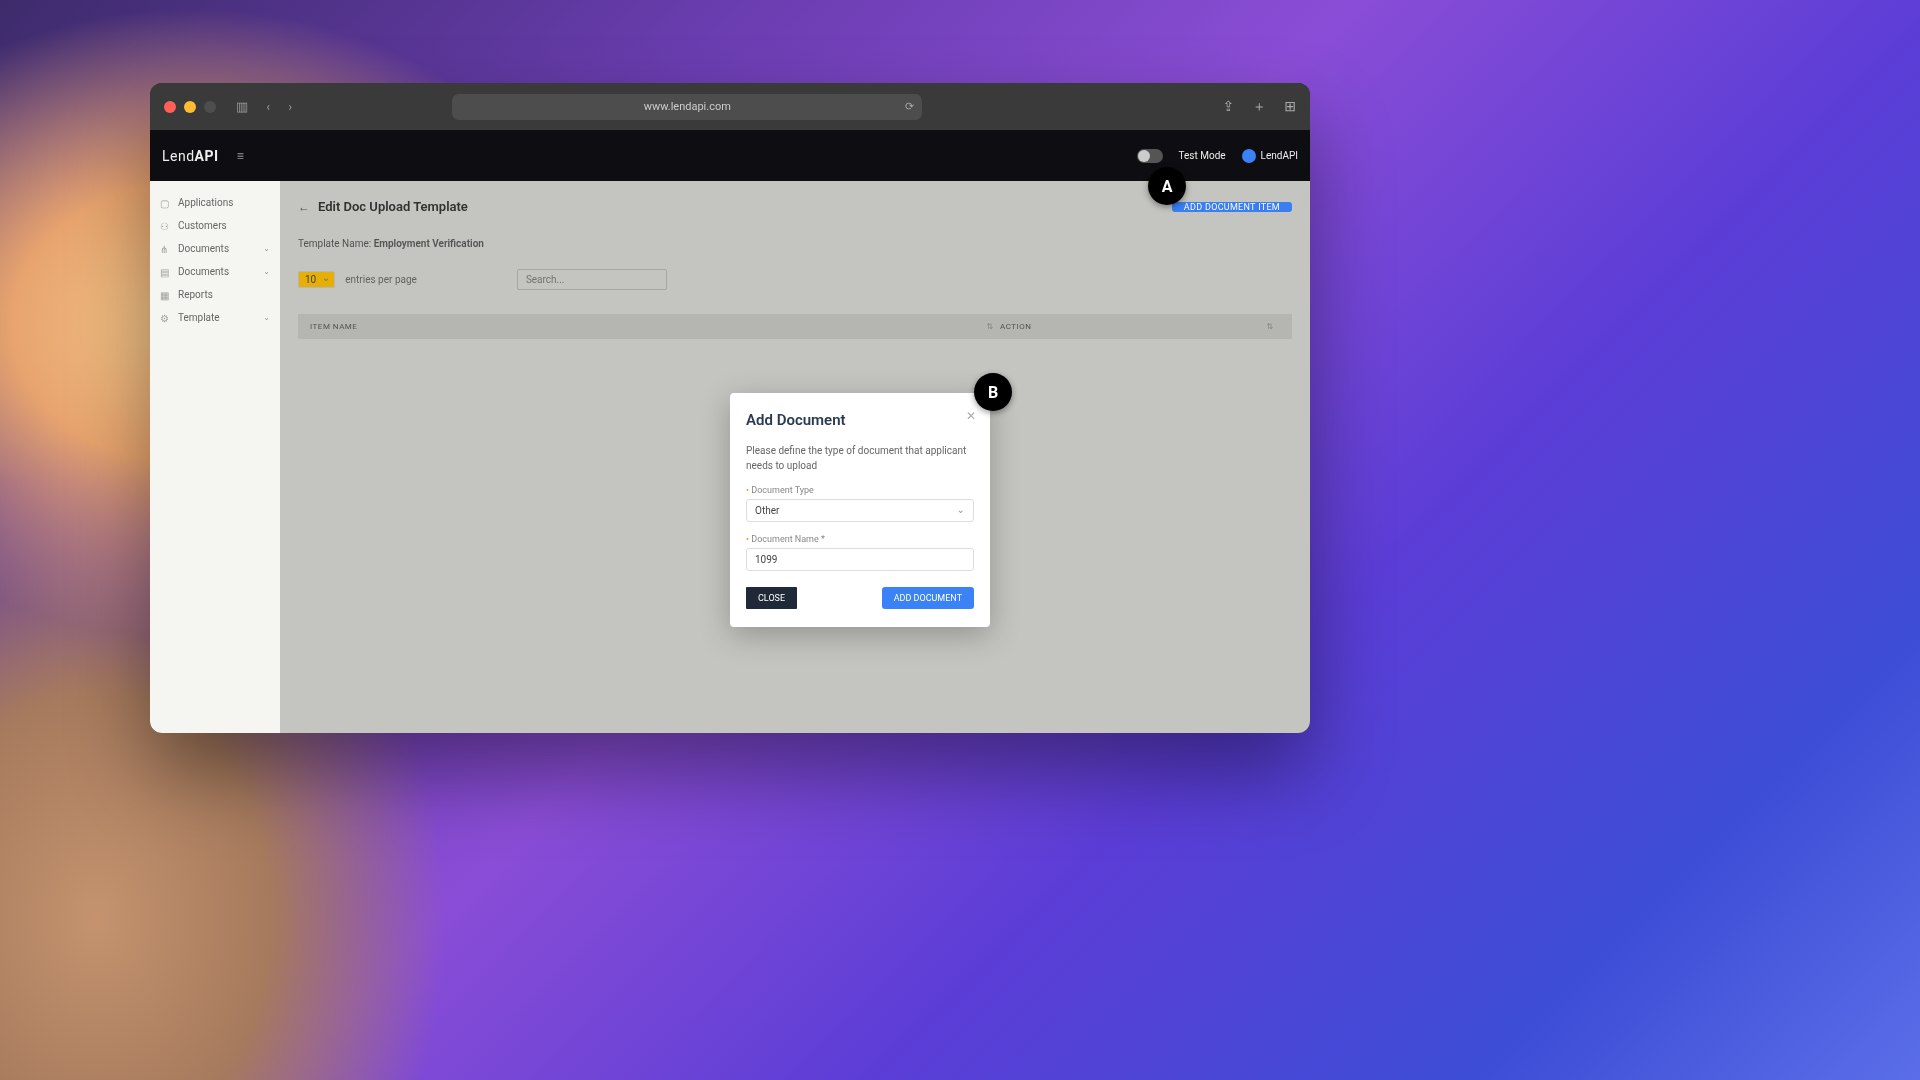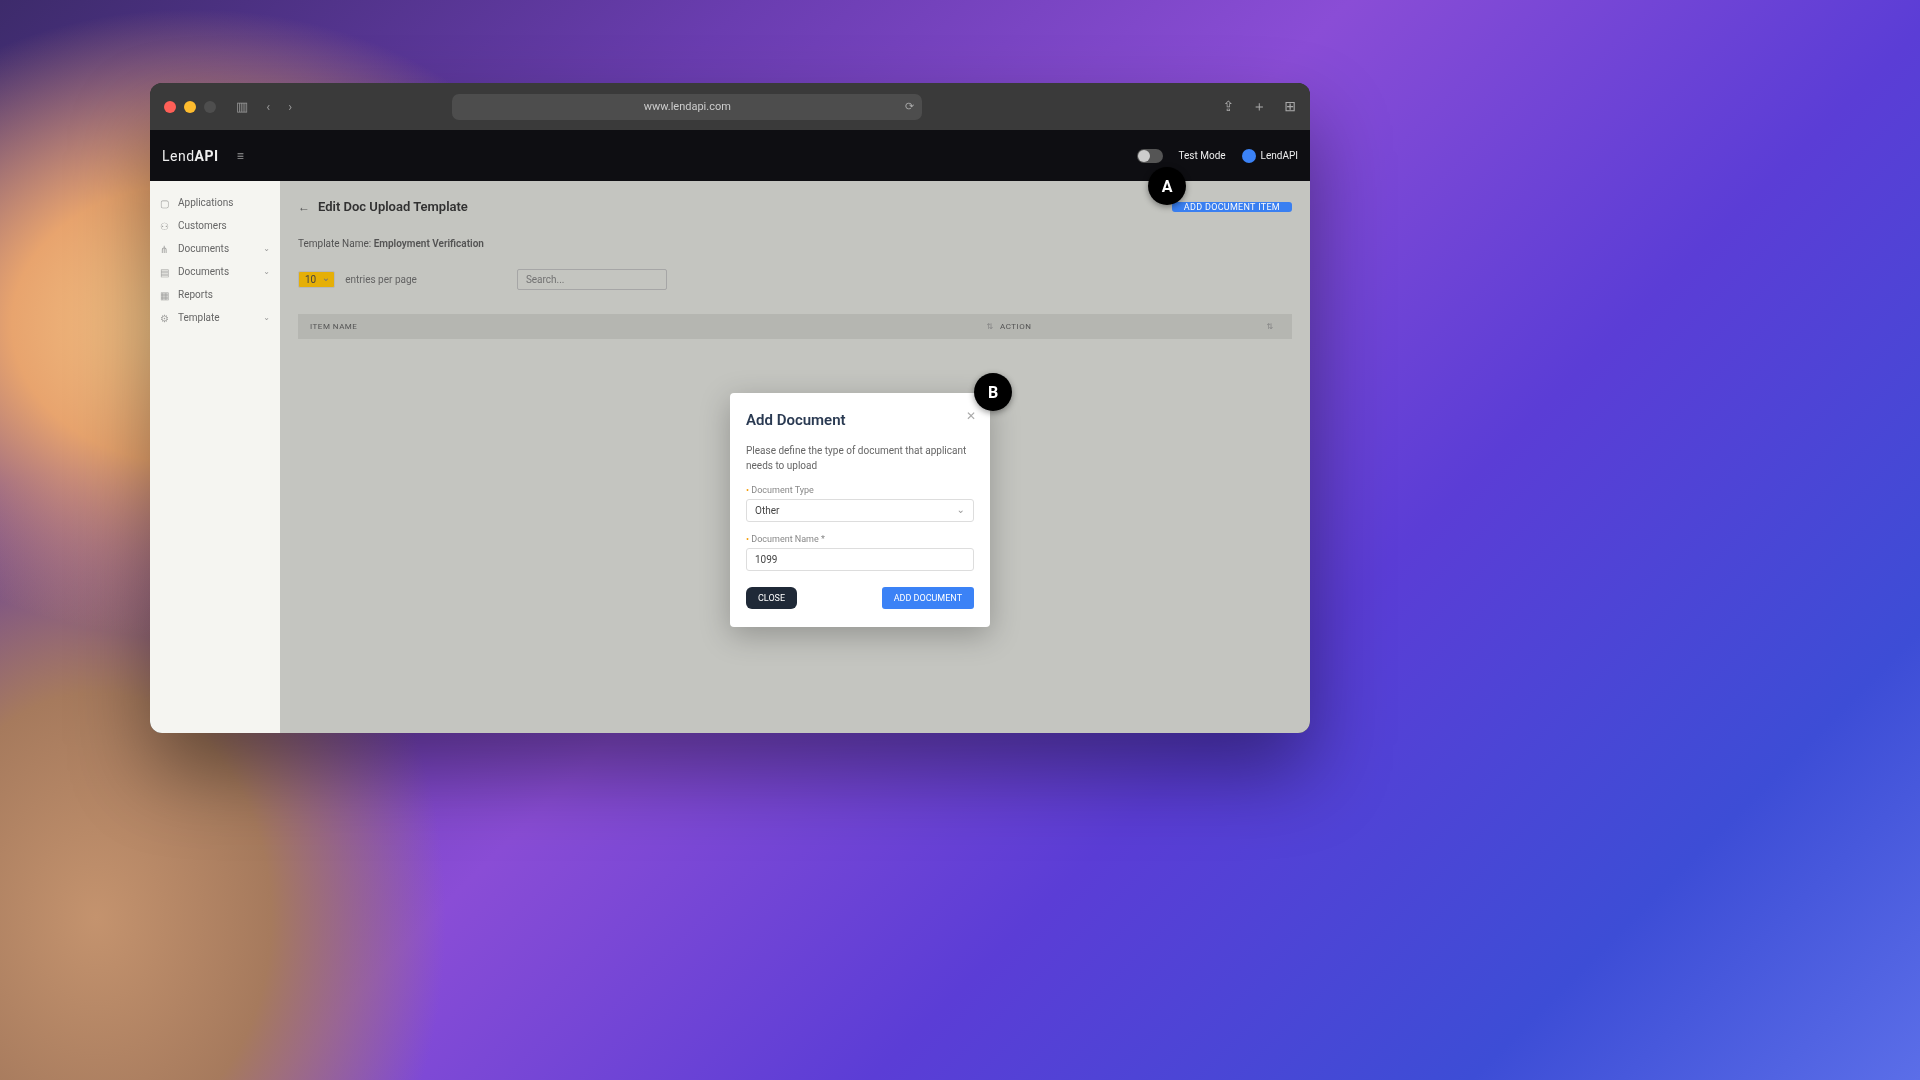--- a/index.html
+++ b/index.html
@@ -117,21 +117,21 @@
   position:relative;
 }
 .form-field.sel::after{content:"⌄";position:absolute;right:8px;top:4px;color:#999;}
 .form-input{
   margin-top:4px;width:100%;
   border:1px solid #ddd;border-radius:3px;
   padding:5px 8px;font-size:10px;color:#444;
 }
 .form-input.focused{border-color:#3b82f6;outline:none;}
 .modal-actions{margin-top:16px;display:flex;justify-content:space-between;align-items:center;}
-.btn-close{background:#1f2937;color:#fff;border:none;padding:6px 12px;font-size:9px;border-radius:6px;}
+.btn-close{background:#1f2937;color:#fff;border:none;padding:6px 12px;font-size:9px;border-radius:1px;}
 .btn-primary{background:#3b82f6;color:#fff;border:none;padding:6px 12px;font-size:9px;border-radius:3px;}
 
 
 .marker{
   position:absolute;width:38px;height:38px;border-radius:50%;
   background:#000;color:#fff;font-weight:700;font-size:16px;
   display:flex;align-items:center;justify-content:center;
   box-shadow:0 2px 6px rgba(0,0,0,0.4);
 }
 </style>

